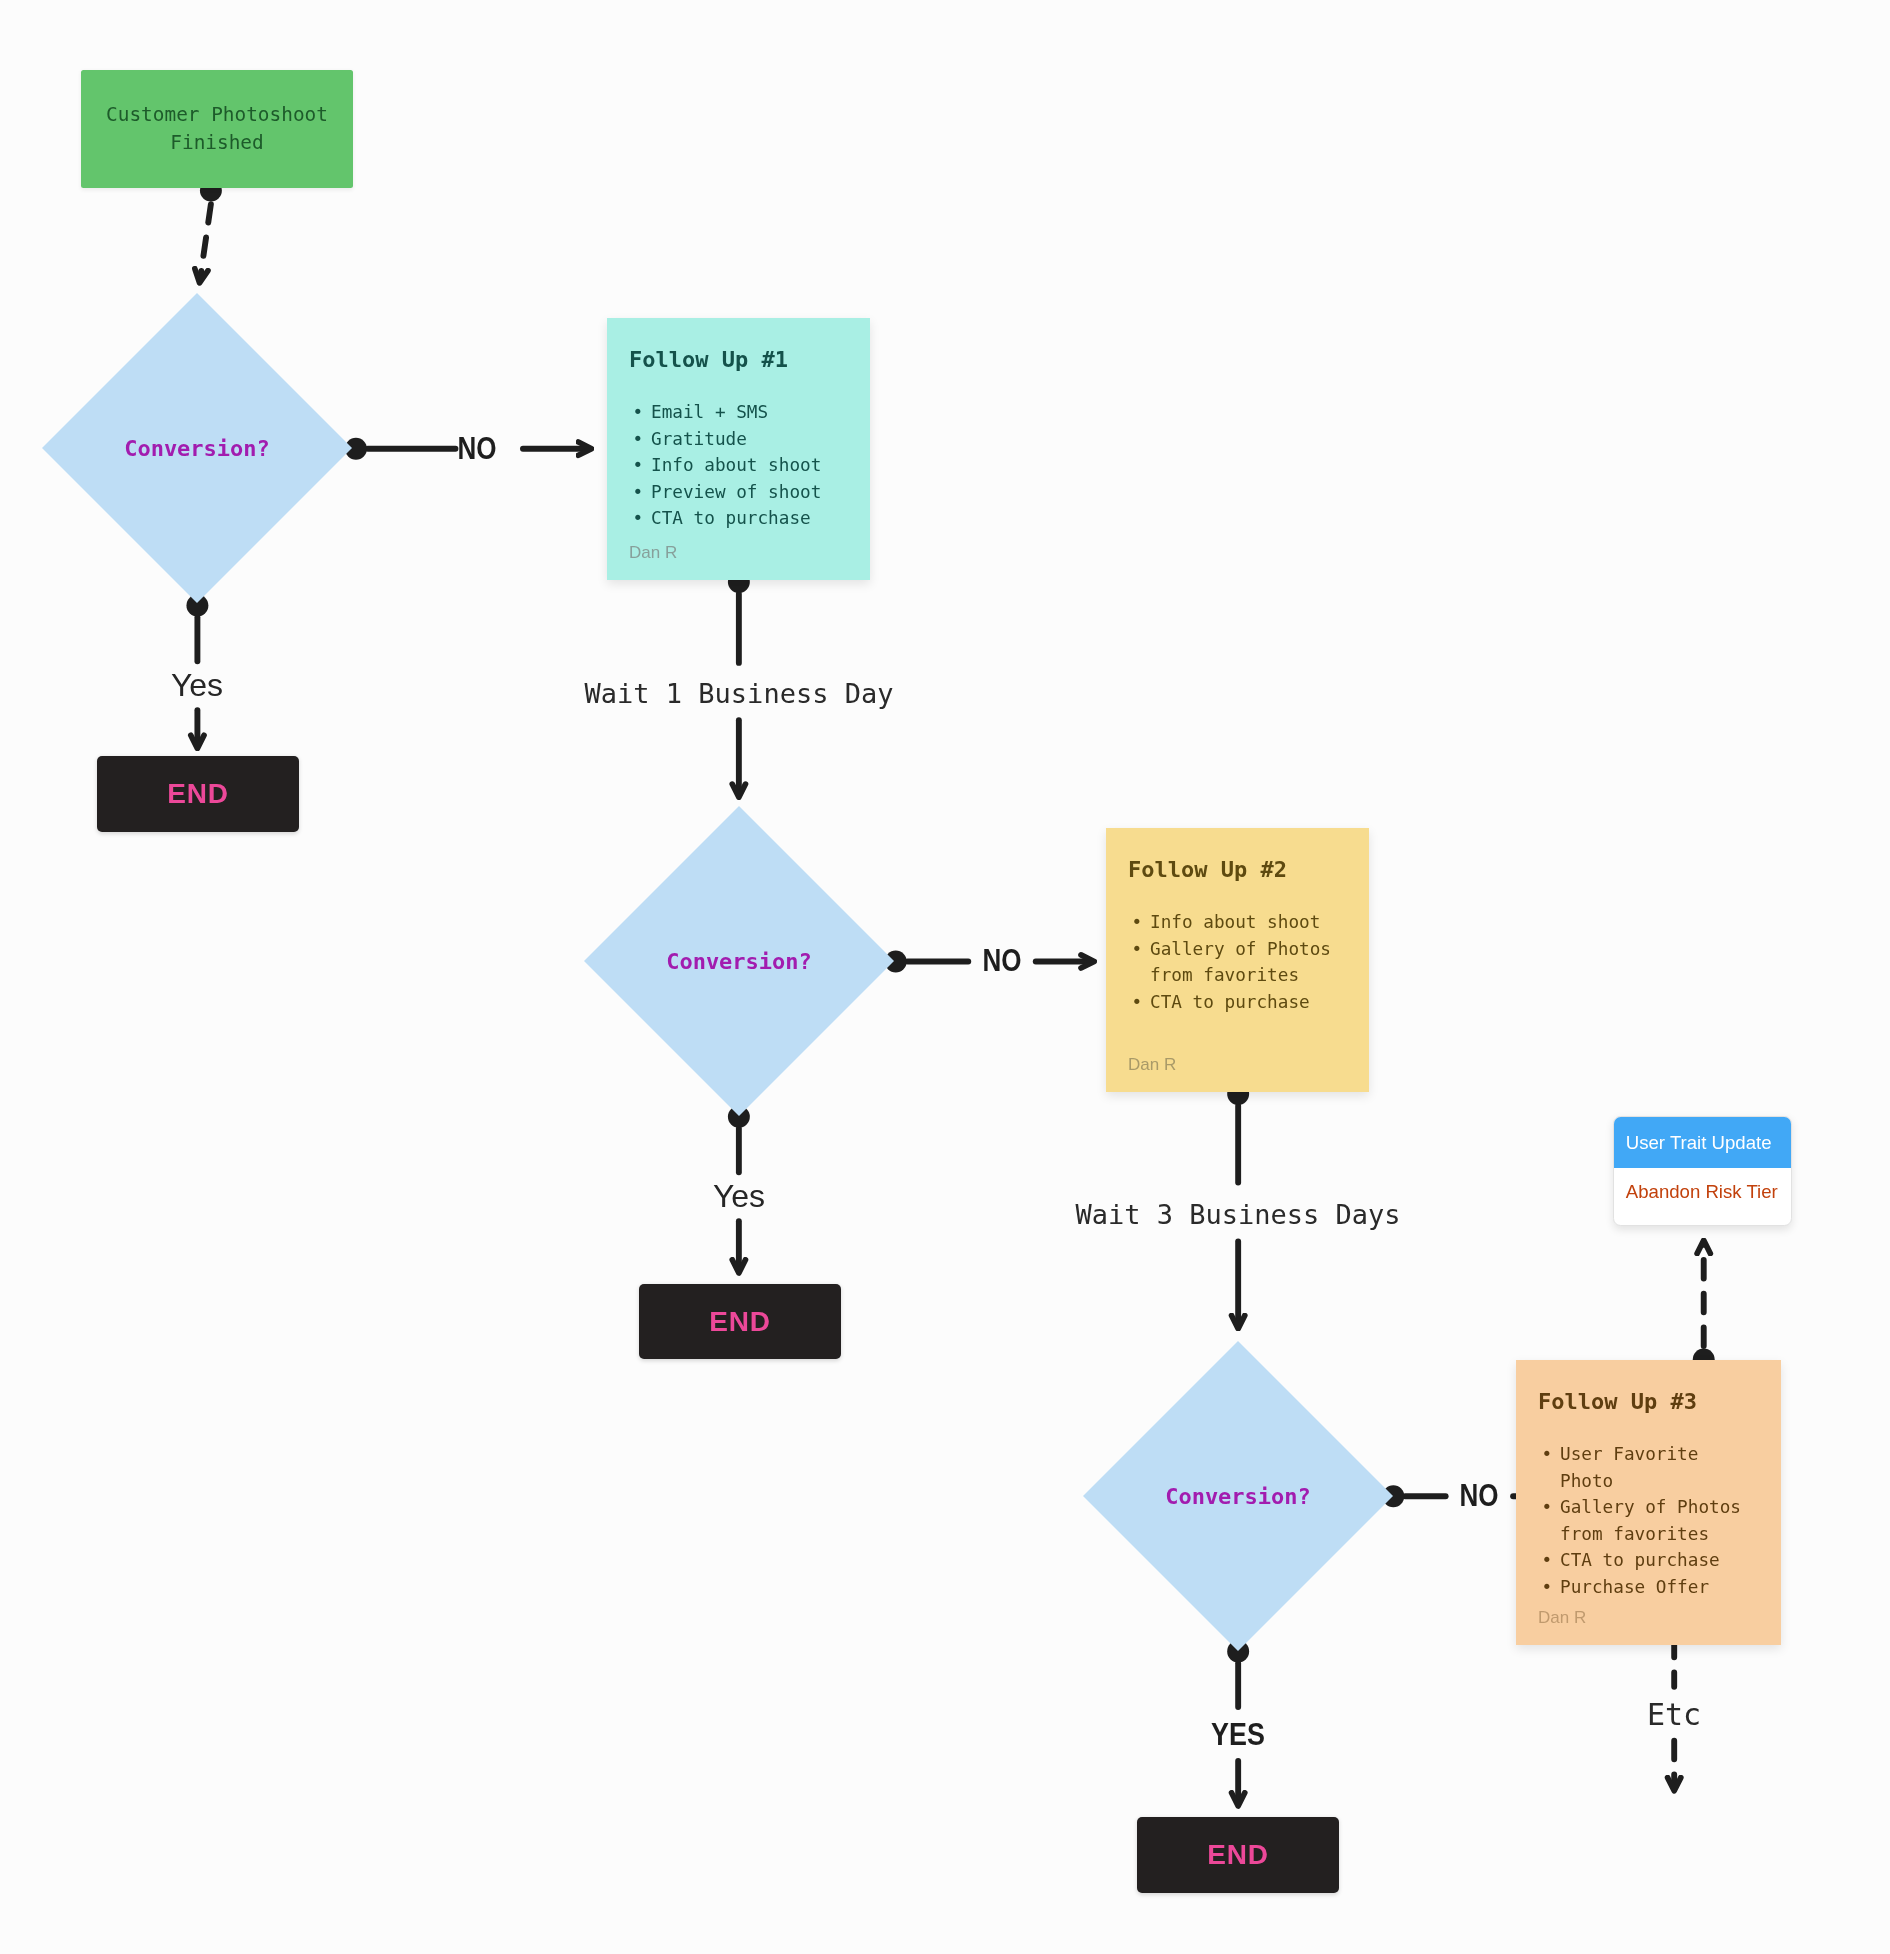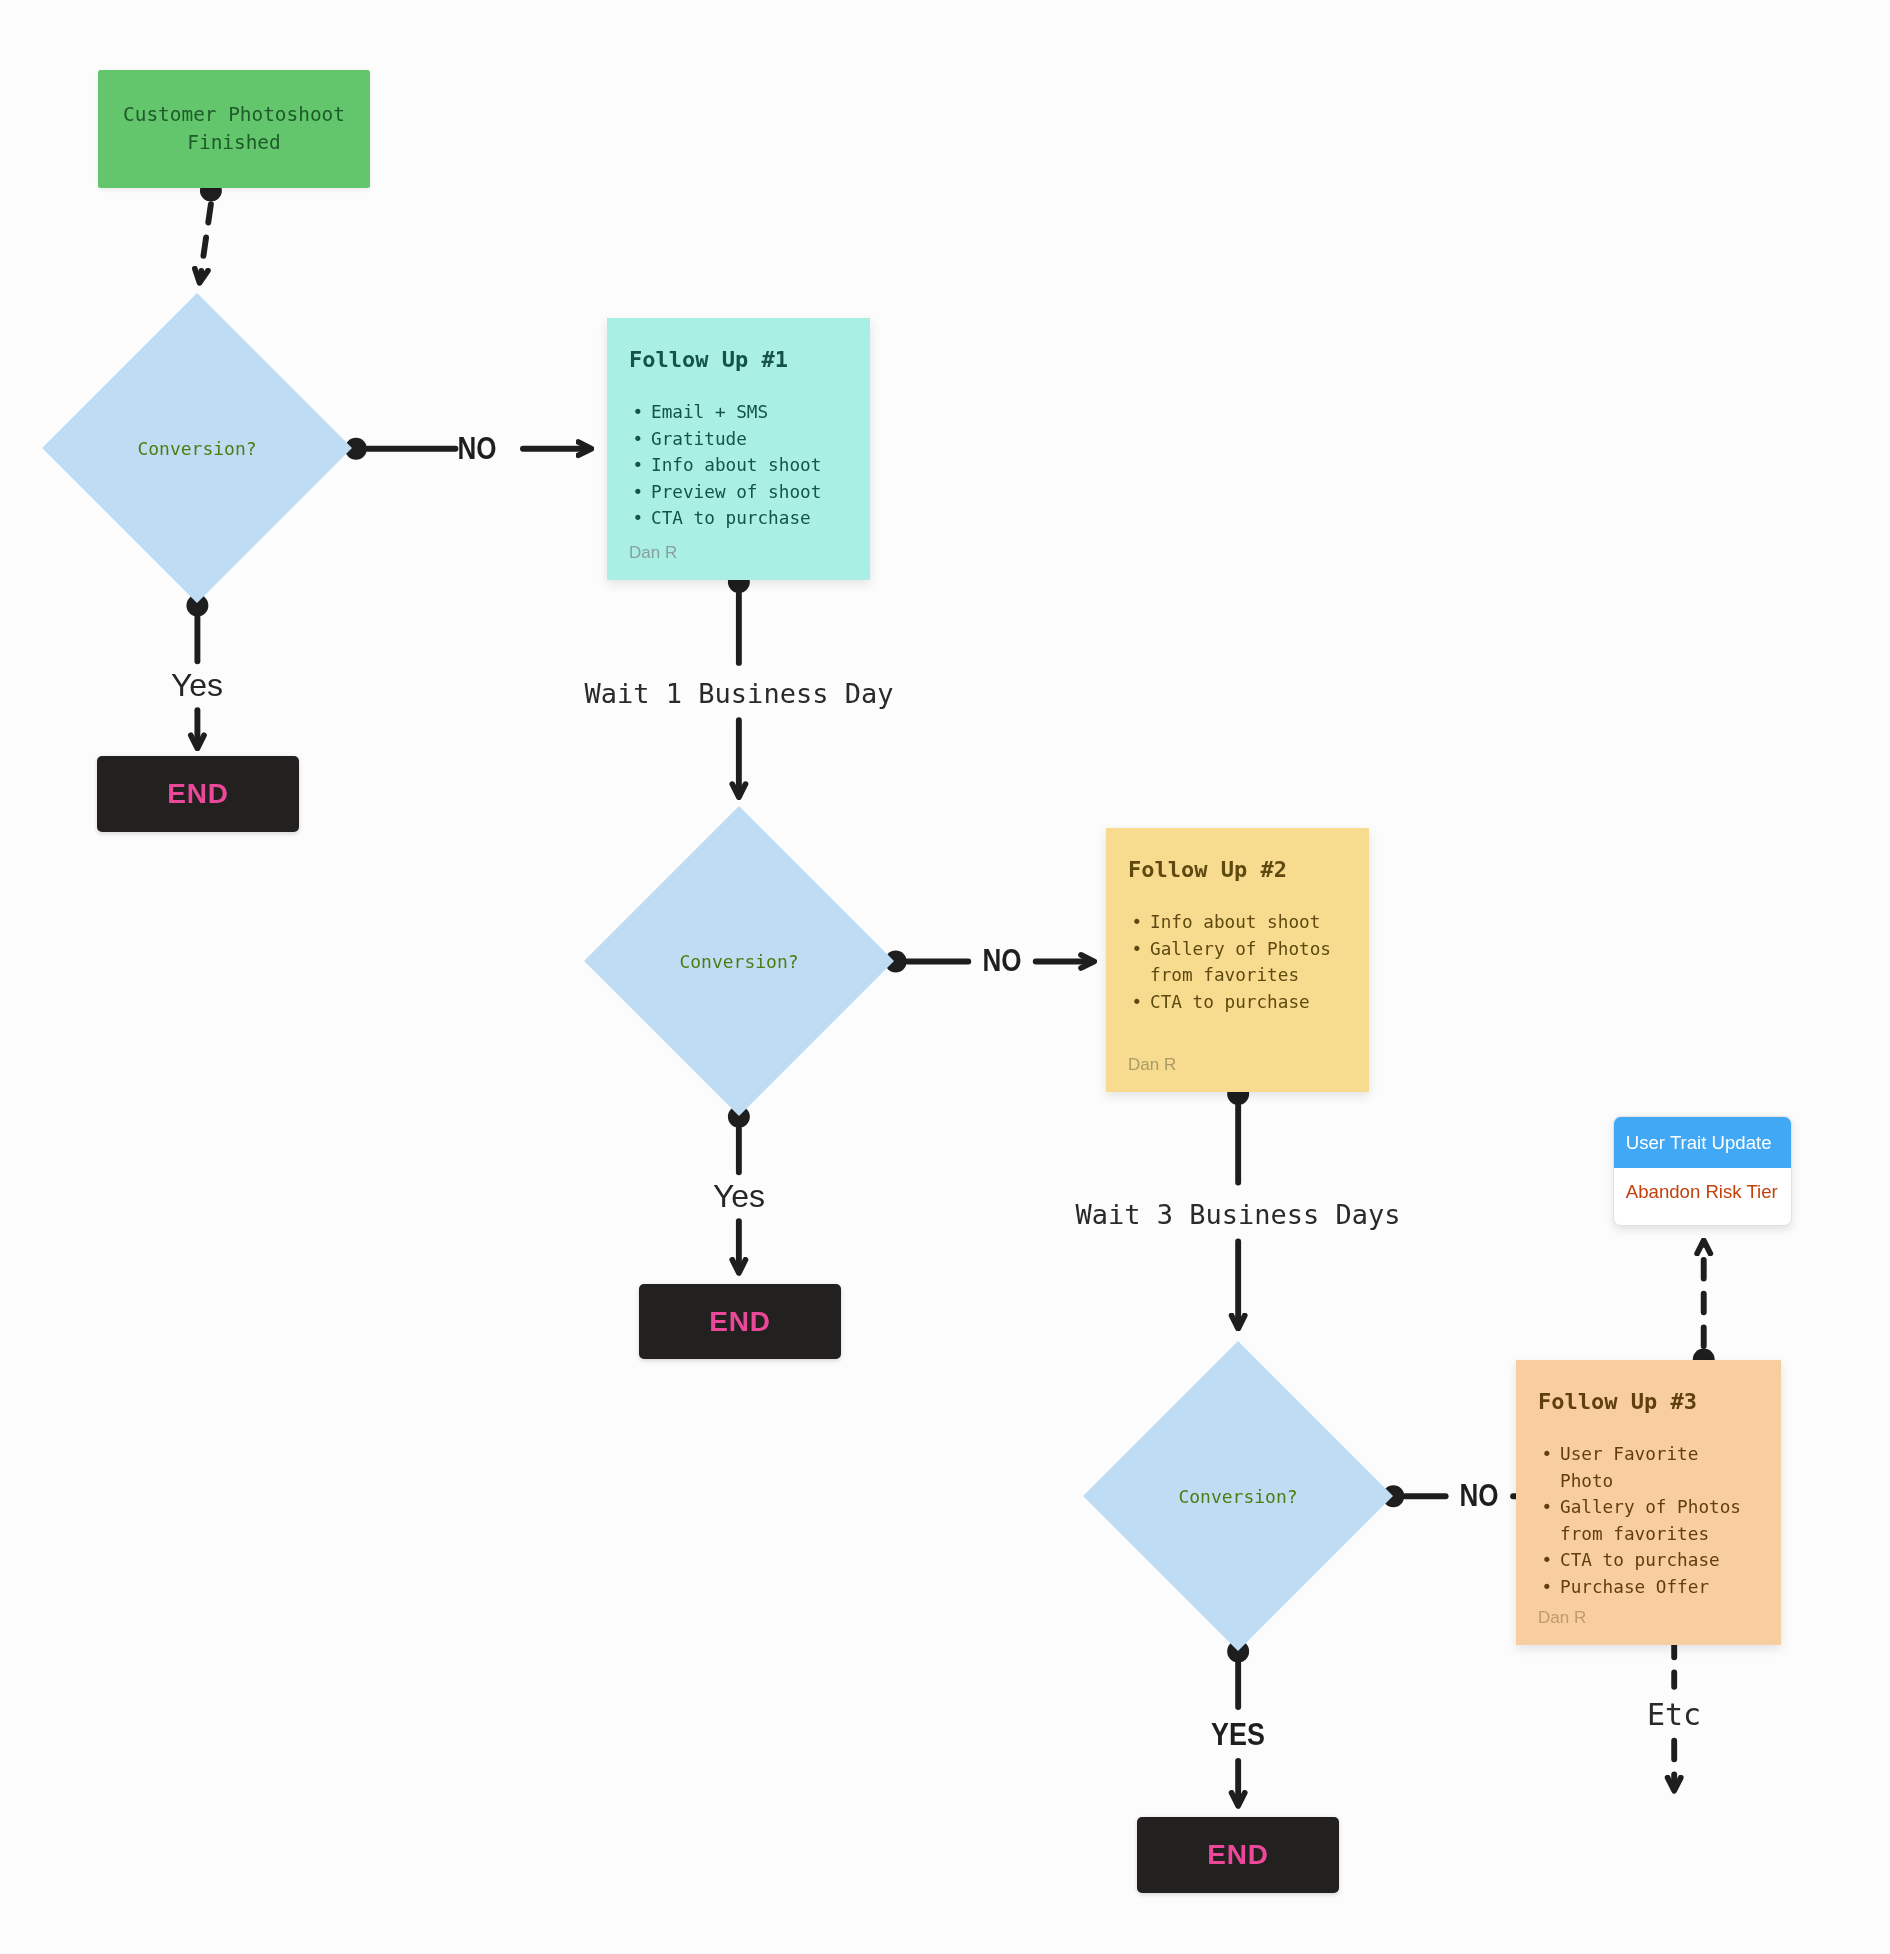--- a/index.html
+++ b/index.html
@@ -30,23 +30,23 @@
     display:flex;align-items:center;justify-content:center;text-align:center;
     line-height:1.45;
     border-radius:2.5px;
     padding:0 11.8px;
     box-shadow:0 1.7px 4.2px rgba(0,0,0,0.07);
   }
   .diamond{
     background:#beddf5;
     clip-path:polygon(50% 0, 100% 50%, 50% 100%, 0 50%);
     display:flex;align-items:center;justify-content:center;
-    color:#4d7c0f;
-    font-family:var(--mono), monospace;
-    font-size:18px;font-weight:400;
+    color:#a21caf;
+    font-family:var(--mono), monospace;
+    font-size:22px;font-weight:700;
   }
   .note{
     box-shadow:0 4.2px 10px rgba(0,0,0,0.10);
     padding:29px 21px 20px 22px;
     font-family:var(--mono), monospace;
   }
   .note-title{
     font-size:22px;font-weight:600;
     margin-bottom:27px;
   }
@@ -185,21 +185,21 @@
       <circle cx="1062" cy="1140" r="13"></circle>
       <circle cx="876" cy="1324" r="13"></circle>
       <circle cx="1468" cy="1297" r="13"></circle>
       <circle cx="1652" cy="1774" r="13"></circle>
       <circle cx="1468" cy="1958" r="13"></circle>
       <circle cx="2020" cy="1612" r="13"></circle>
       <circle cx="1985" cy="1927" r="13"></circle>
     </g>
   </svg>
 
-  <div class="node start-node" style="left:81px;top:70px;width:272px;height:118px;margin-left:17px;">
+  <div class="node start-node" style="left:81px;top:70px;width:272px;height:118px;">
     <span>Customer Photoshoot Finished</span>
   </div>
 
   <div class="node diamond" style="left:42px;top:293px;width:310px;height:310px;">
     <span>Conversion?</span>
   </div>
 
   <div class="node note note-teal" style="left:607px;top:318px;width:263px;height:262px;">
     <div class="note-title">Follow Up #1</div>
     <div>

